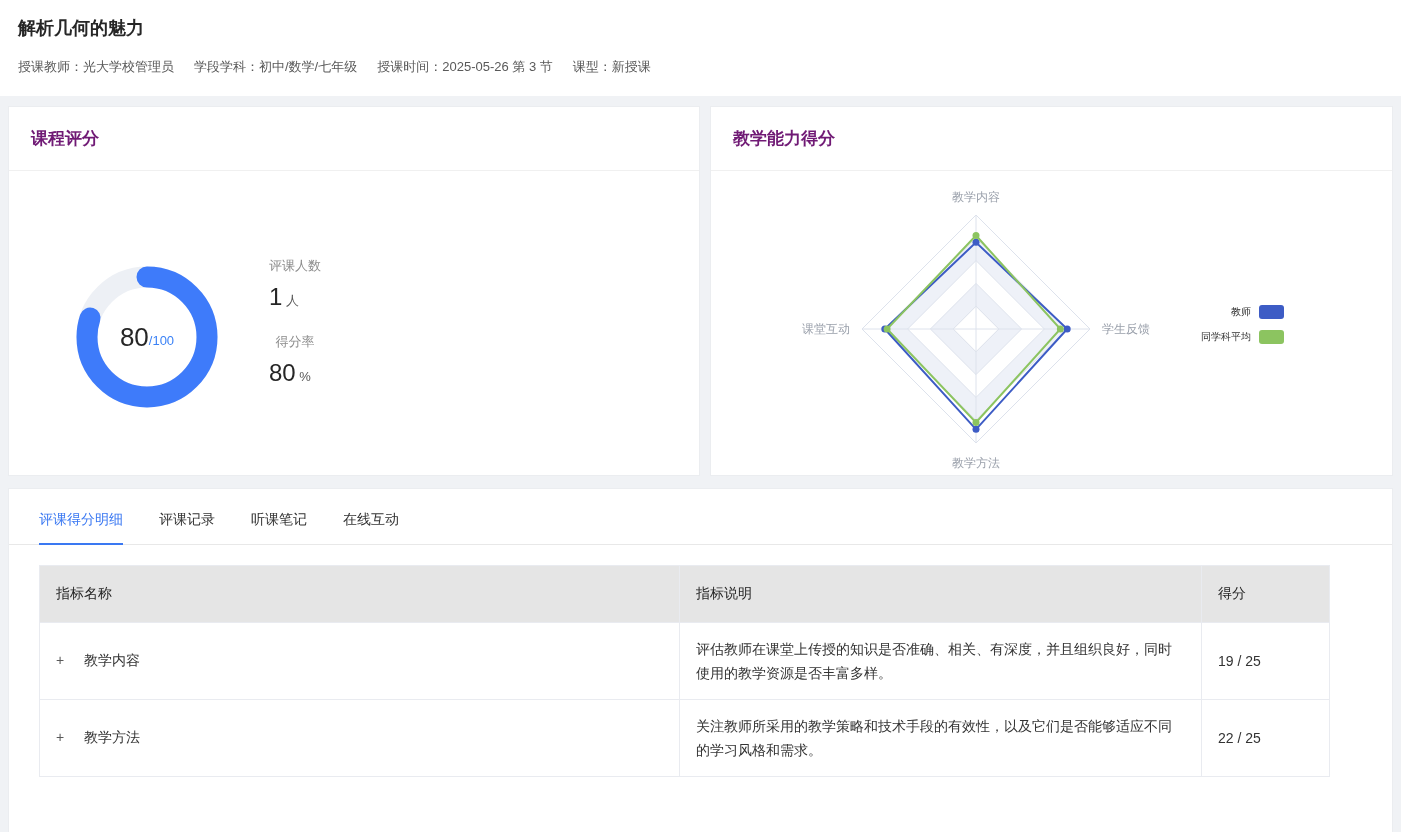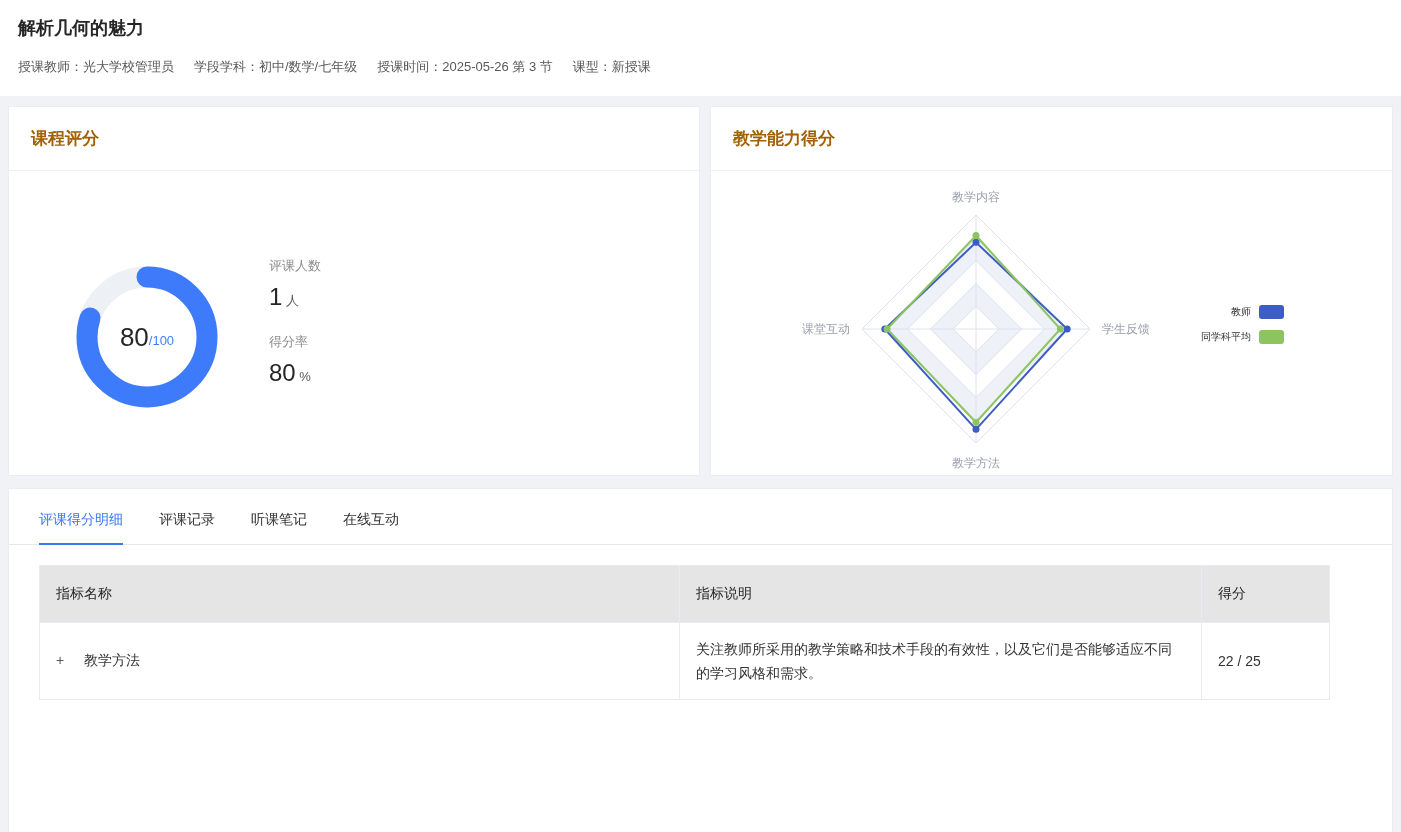--- a/index.html
+++ b/index.html
@@ -10,31 +10,31 @@
   .topbar{background:#fff;padding:16px 18px 20px;}
   .topbar h1{font-size:18px;font-weight:700;color:#262626;margin-bottom:18px;}
   .meta{display:flex;gap:20px;font-size:13px;color:#595959;}
   .meta-item{white-space:nowrap;}
 
   
   .cards-row{display:flex;gap:10px;margin:10px 8px 0;}
   .card{background:#fff;border:1px solid #ebedf0;}
   .score-card{width:692px;height:370px;}
   .radar-card{flex:1;height:370px;position:relative;}
-  .card-header{font-size:17px;font-weight:600;color:#a16207;padding:20px 22px;border-bottom:1px solid #f0f0f0;}
+  .card-header{font-size:17px;font-weight:600;color:#701a75;padding:20px 22px;border-bottom:1px solid #f0f0f0;}
 
   
   .score-body{display:flex;padding:86px 0 0 58px;}
   .donut-wrap{position:relative;width:160px;height:160px;}
   .donut-center{position:absolute;inset:0;display:flex;align-items:center;justify-content:center;}
   .donut-center .big{font-size:26px;color:#262626;}
   .donut-center .small{font-size:13px;color:#3b82f6;margin-top:6px;}
   .stats{margin-left:42px;}
   .stat{margin-bottom:22px;}
-  .stat-label{font-size:13px;color:#8c8c8c;margin-bottom:8px;}
+  .stat-label{font-size:13px;color:#8c8c8c;margin-bottom:8px;text-align:center;}
   .stat-value .big{font-size:24px;color:#262626;}
   .stat-value .unit{font-size:13px;color:#595959;}
 
   
   .radar-body{position:relative;}
   .radar-svg-wrap{margin:6px 0 0 45px;width:440px;height:306px;}
   .legend{position:absolute;top:128px;right:108px;}
   .legend-row{display:flex;align-items:center;justify-content:flex-end;gap:8px;margin-bottom:11px;cursor:pointer;}
   .legend-label{font-size:10px;color:#333;}
   .legend-swatch{width:25px;height:14px;border-radius:3px;}
@@ -150,19 +150,24 @@
       </colgroup>
     <thead>
         <tr id="thead-row">
           <th>指标名称</th>
           <th>指标说明</th>
           <th>得分</th>
         </tr>
       </thead>
     <tbody id="tbody">
         <tr>
+          <td class="cell-name"><span class="expand">+</span><span>教学内容</span></td>
+          <td class="cell-desc">评估教师在课堂上传授的知识是否准确、相关、有深度，并且组织良好，同时使用的教学资源是否丰富多样。</td>
+          <td class="cell-score">19 / 25</td>
+        </tr>
+        <tr>
           <td class="cell-name"><span class="expand">+</span><span>教学方法</span></td>
           <td class="cell-desc">关注教师所采用的教学策略和技术手段的有效性，以及它们是否能够适应不同的学习风格和需求。</td>
           <td class="cell-score">22 / 25</td>
         </tr>
       </tbody>
   </table>
 </section>
 
 </body></html>

